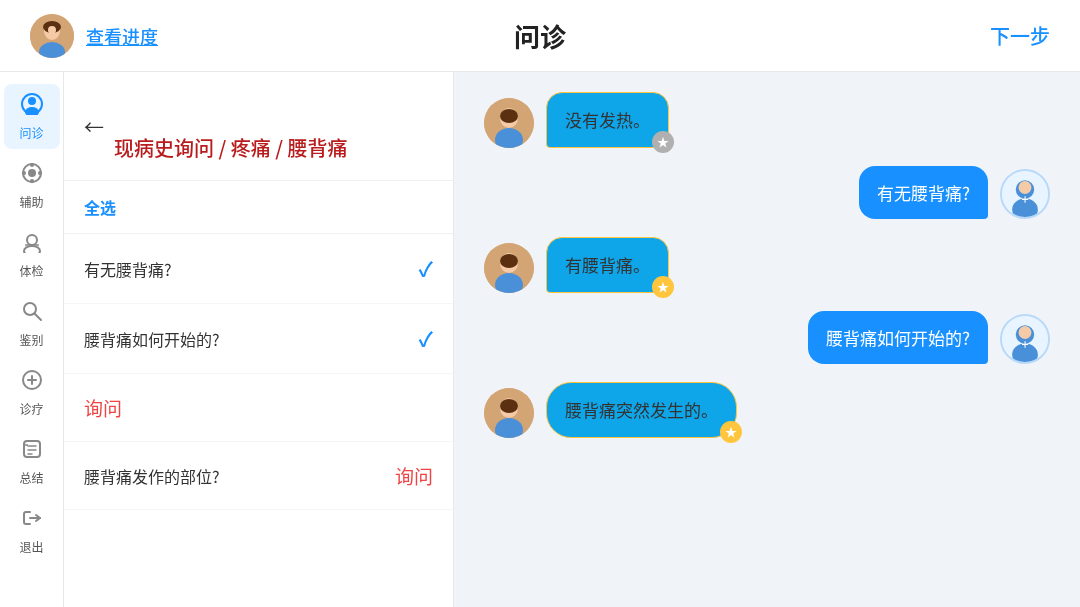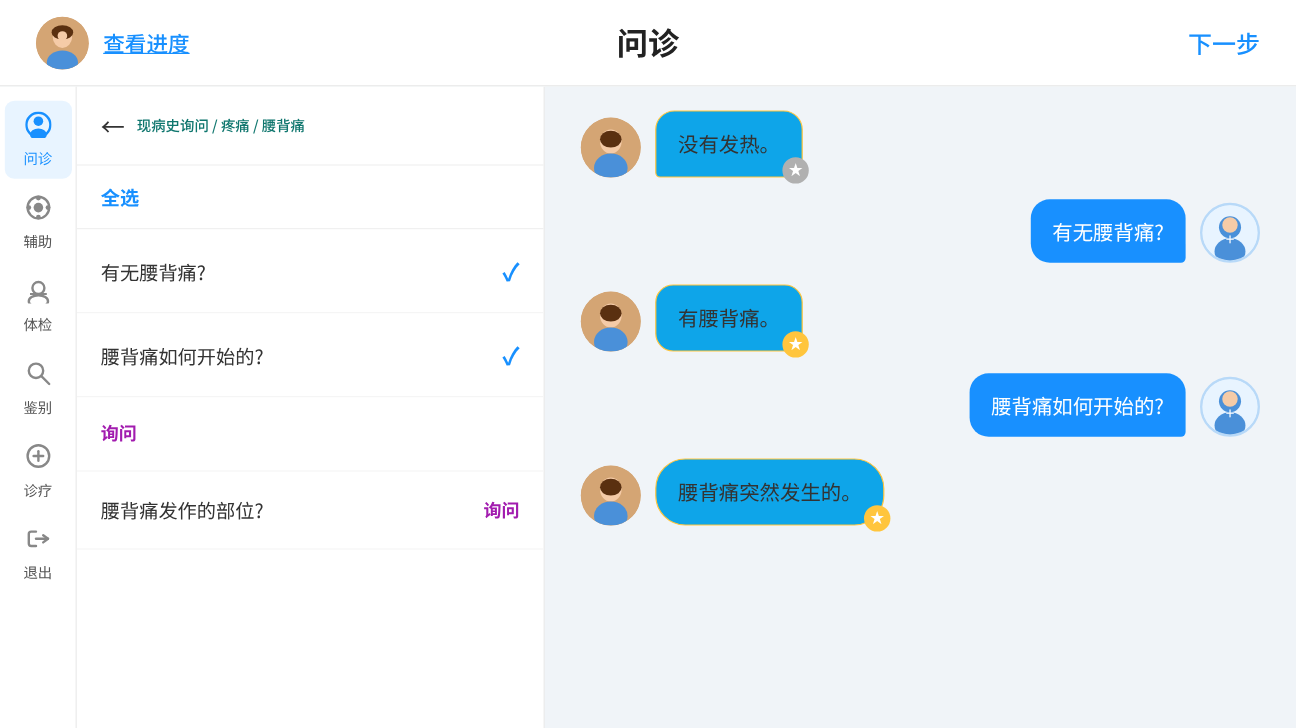--- a/index.html
+++ b/index.html
@@ -129,23 +129,24 @@
       gap: 10px;
       padding: 18px 20px;
       border-bottom: 1px solid #f0f0f0;
     }
     .back-arrow {
       color: #333;
       font-size: 20px;
       cursor: pointer;
     }
     .breadcrumb-text {
-      font-size: 12px;
-      color: #0f766e;
+      font-size: 20px;
+      color: #b91c1c;
       font-weight: 500;
+      margin-top: 43px;
     }
     .select-all-row {
       padding: 14px 20px;
       border-bottom: 1px solid #f0f0f0;
       font-weight: bold;
     }
     .select-all-label {
       color: #1890ff;
       font-size: 16px;
       cursor: pointer;
@@ -165,24 +166,23 @@
     .question-item .q-text {
       font-size: 16px;
       color: #333;
     }
     .question-item .q-status-check {
       color: #1890ff;
       font-size: 20px;
       font-weight: bold;
     }
     .question-item .q-status-ask {
-      color: #a21caf;
-      font-size: 15px;
-      cursor: pointer;
-      font-weight: bold;
+      color: #ef4444;
+      font-size: 19px;
+      cursor: pointer;
     }
 
     
     .chat-panel {
       flex: 1;
       background: #f0f4f8;
       display: flex;
       flex-direction: column;
       padding: 20px 30px;
       gap: 18px;
@@ -340,20 +340,32 @@
       <span class="icon">
         <svg width="22" height="22" viewBox="0 0 22 22" fill="none">
           <circle cx="11" cy="11" r="9" stroke="#888" stroke-width="2"></circle>
           <line x1="7" y1="11" x2="15" y2="11" stroke="#888" stroke-width="2" stroke-linecap="round"></line>
           <line x1="11" y1="7" x2="11" y2="15" stroke="#888" stroke-width="2" stroke-linecap="round"></line>
         </svg>
       </span>
       <span class="label">诊疗</span>
     </div>
 
+    <div class="sidebar-item">
+      <span class="icon">
+        <svg width="22" height="22" viewBox="0 0 22 22" fill="none">
+          <rect x="3" y="3" width="16" height="16" rx="3" stroke="#888" stroke-width="2"></rect>
+          <line x1="7" y1="8" x2="15" y2="8" stroke="#888" stroke-width="1.5" stroke-linecap="round"></line>
+          <line x1="7" y1="12" x2="15" y2="12" stroke="#888" stroke-width="1.5" stroke-linecap="round"></line>
+          <line x1="7" y1="16" x2="11" y2="16" stroke="#888" stroke-width="1.5" stroke-linecap="round"></line>
+          <line x1="3" y1="7" x2="7" y2="7" stroke="#888" stroke-width="1.5"></line>
+        </svg>
+      </span>
+      <span class="label">总结</span>
+    </div>
 
     <div class="sidebar-item">
       <span class="icon">
         <svg width="22" height="22" viewBox="0 0 22 22" fill="none">
           <path d="M9 5H5a2 2 0 0 0-2 2v8a2 2 0 0 0 2 2h4" stroke="#888" stroke-width="2" stroke-linecap="round"></path>
           <polyline points="15,8 19,11 15,14" stroke="#888" stroke-width="2" stroke-linecap="round" stroke-linejoin="round"></polyline>
           <line x1="19" y1="11" x2="9" y2="11" stroke="#888" stroke-width="2" stroke-linecap="round"></line>
         </svg>
       </span>
       <span class="label">退出</span>
@@ -421,21 +433,21 @@
 
     <div class="chat-message patient">
       <div class="chat-avatar">
         <svg viewBox="0 0 50 50" xmlns="http://www.w3.org/2000/svg">
           <circle cx="25" cy="25" r="25" fill="#d4a574"></circle>
           <ellipse cx="25" cy="20" rx="9" ry="10" fill="#f5cba7"></ellipse>
           <ellipse cx="25" cy="42" rx="14" ry="12" fill="#4a90d9"></ellipse>
           <ellipse cx="25" cy="18" rx="9" ry="7" fill="#5a3010"></ellipse>
         </svg>
       </div>
-      <div class="chat-bubble patient" style="position:relative;border-radius:15px;">
+      <div class="chat-bubble patient" style="position:relative;">
         <span>有腰背痛。</span>
         <span class="star-badge">★</span>
       </div>
     </div>
 
     <div class="chat-message doctor">
       <div class="chat-avatar doctor-avatar">
         <svg viewBox="0 0 50 50" xmlns="http://www.w3.org/2000/svg">
           <circle cx="25" cy="25" r="25" fill="#e8f4ff"></circle>
           <circle cx="25" cy="20" r="10" fill="#4a90d9"></circle>

